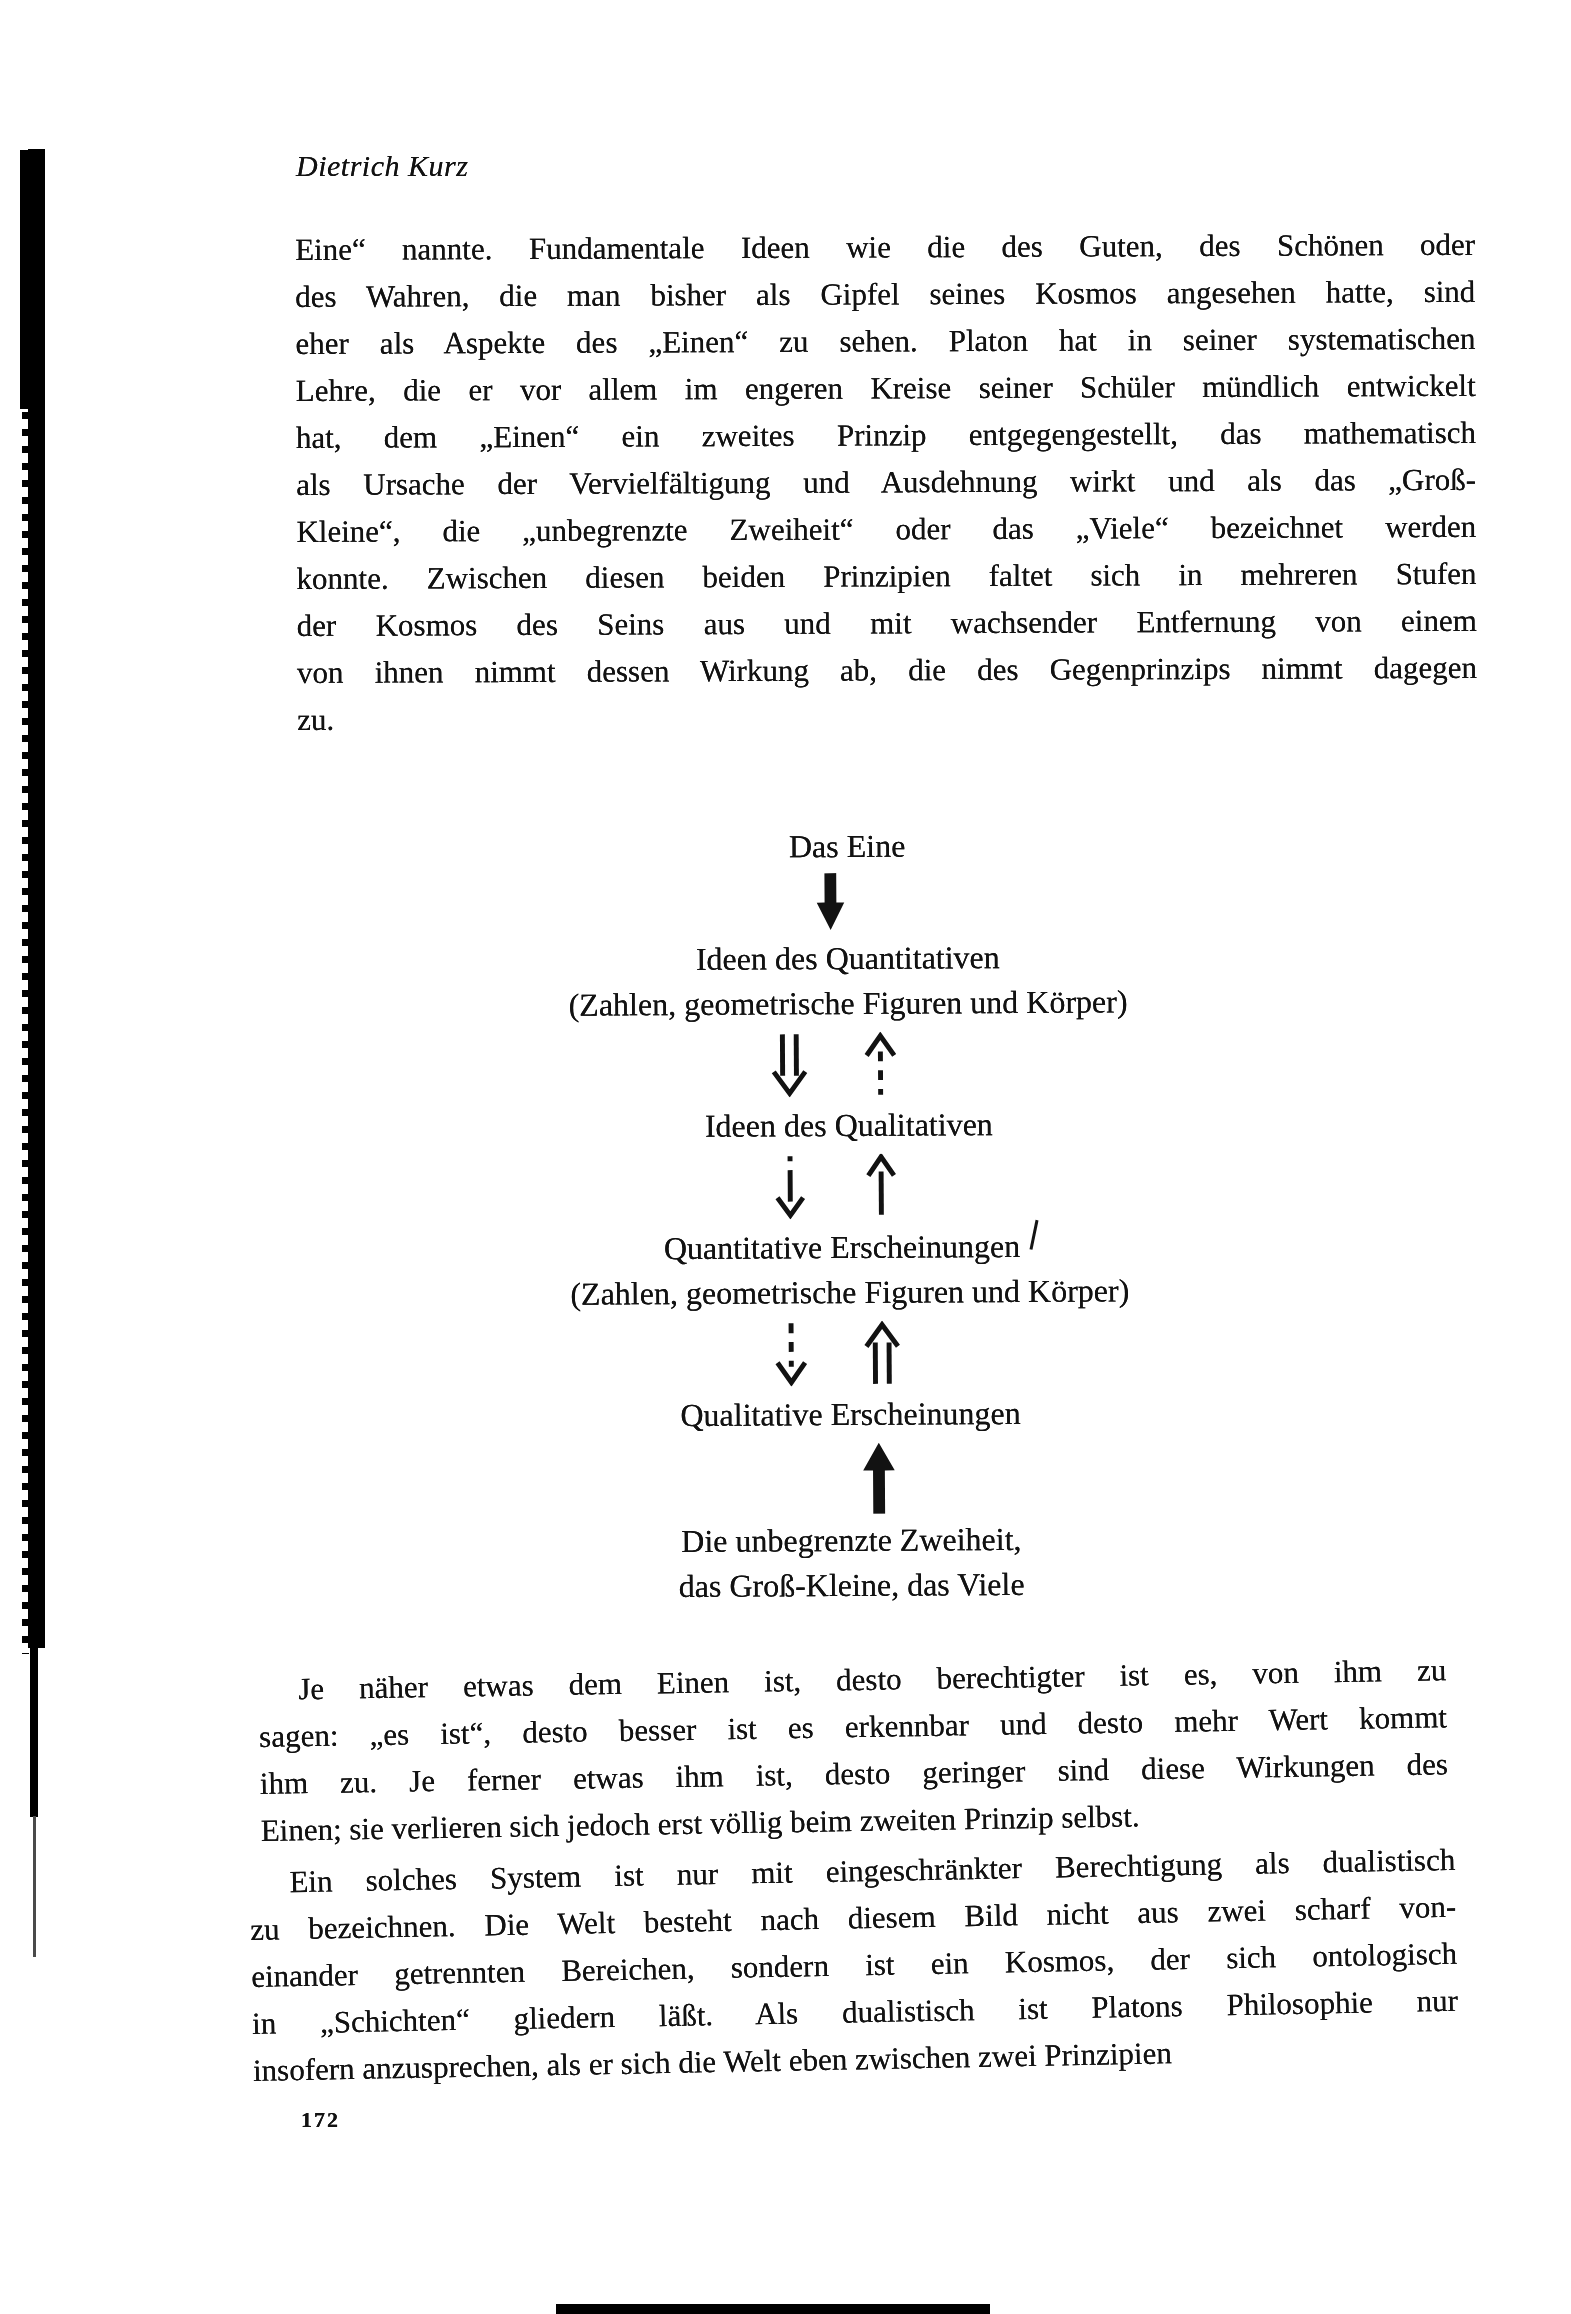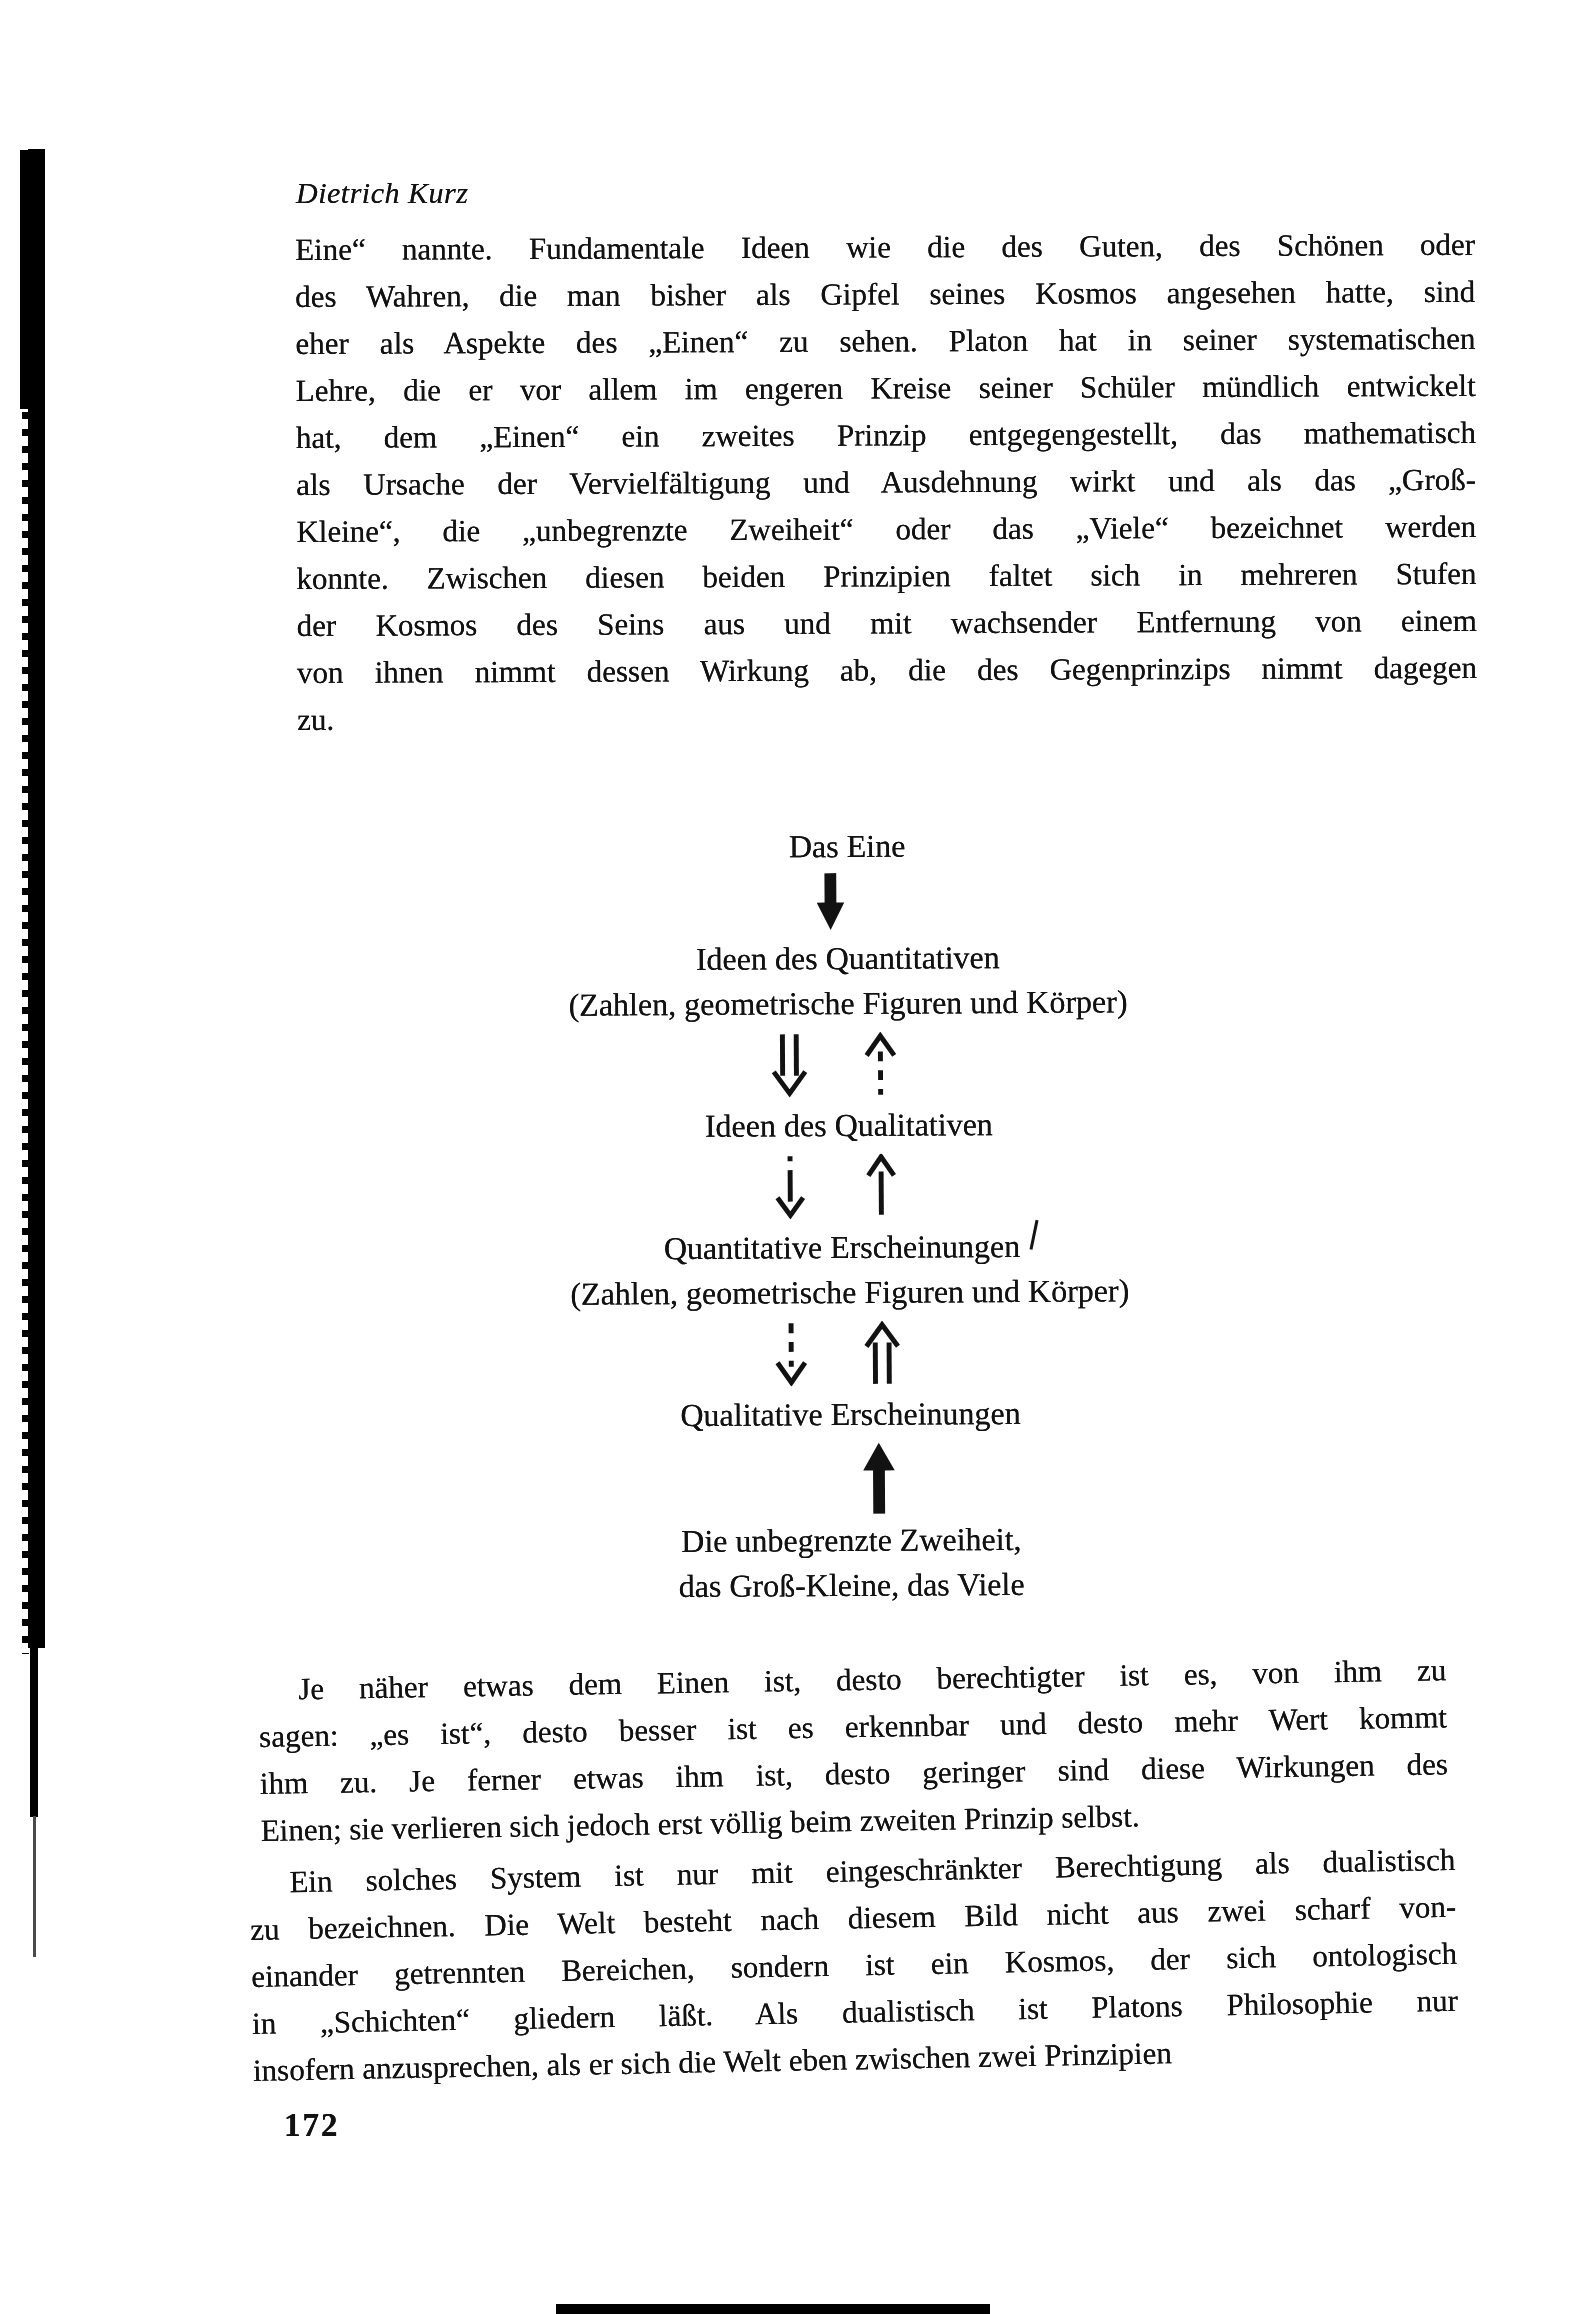--- a/index.html
+++ b/index.html
@@ -10,21 +10,20 @@
     overflow:hidden;
     font-family:"Liberation Serif","DejaVu Serif",serif;
     color:#121212;
   }
   .abs{position:absolute;}
   .author{
     left:296px;top:149px;
     font-size:30px;font-style:italic;
     letter-spacing:0.5px;
     text-shadow:0 0 0.6px currentColor;
-    margin-top:27px;
   }
   .para{
     text-shadow:0 0 0.6px currentColor;
   }
   .para1{left:295px;top:226px;width:1180px;transform:rotate(-0.25deg);transform-origin:left top;}
   .para2{left:258px;top:1666px;width:1188px;transform:rotate(-0.95deg);transform-origin:left top;}
   .para3{left:249px;top:1859px;width:1206px;transform:rotate(-1.1deg);transform-origin:left top;}
   .pline{
     font-size:31px;line-height:47px;
     text-align:justify;text-align-last:justify;
@@ -46,22 +45,22 @@
   }
   .arrow-row.single-thick-down{transform:translateX(-17px);margin:4px 0 6px;}
   .arrow-row.single-thick-up{transform:translateX(28px);margin:6px 0 4px;}
   .arrow-svg{display:block;}
   .stray{
     display:inline-block;width:3px;height:30px;background:#141414;
     transform:rotate(12deg);
     vertical-align:top;margin-left:12px;margin-top:-4px;
   }
   .pagenum{
-    left:284px;top:2107px;
-    font-size:33px;font-weight:bold;
+    left:301px;top:2107px;
+    font-size:22px;font-weight:bold;
     letter-spacing:2px;
     text-shadow:0 0 0.6px currentColor;
   }
   
   .edge-top{left:20px;top:150px;width:11px;height:259px;background:#000;}
   .edge-main{left:28px;top:149px;width:17px;height:1499px;background:#000;}
   .edge-rough{left:22px;top:327px;width:7px;height:1327px;
     background:repeating-linear-gradient(to bottom,#000 0 7px,transparent 7px 17px);}
   .edge-tail1{left:30px;top:1645px;width:8px;height:172px;background:#000;}
   .edge-tail2{left:33px;top:1816px;width:3px;height:141px;background:#4a4a4a;}

